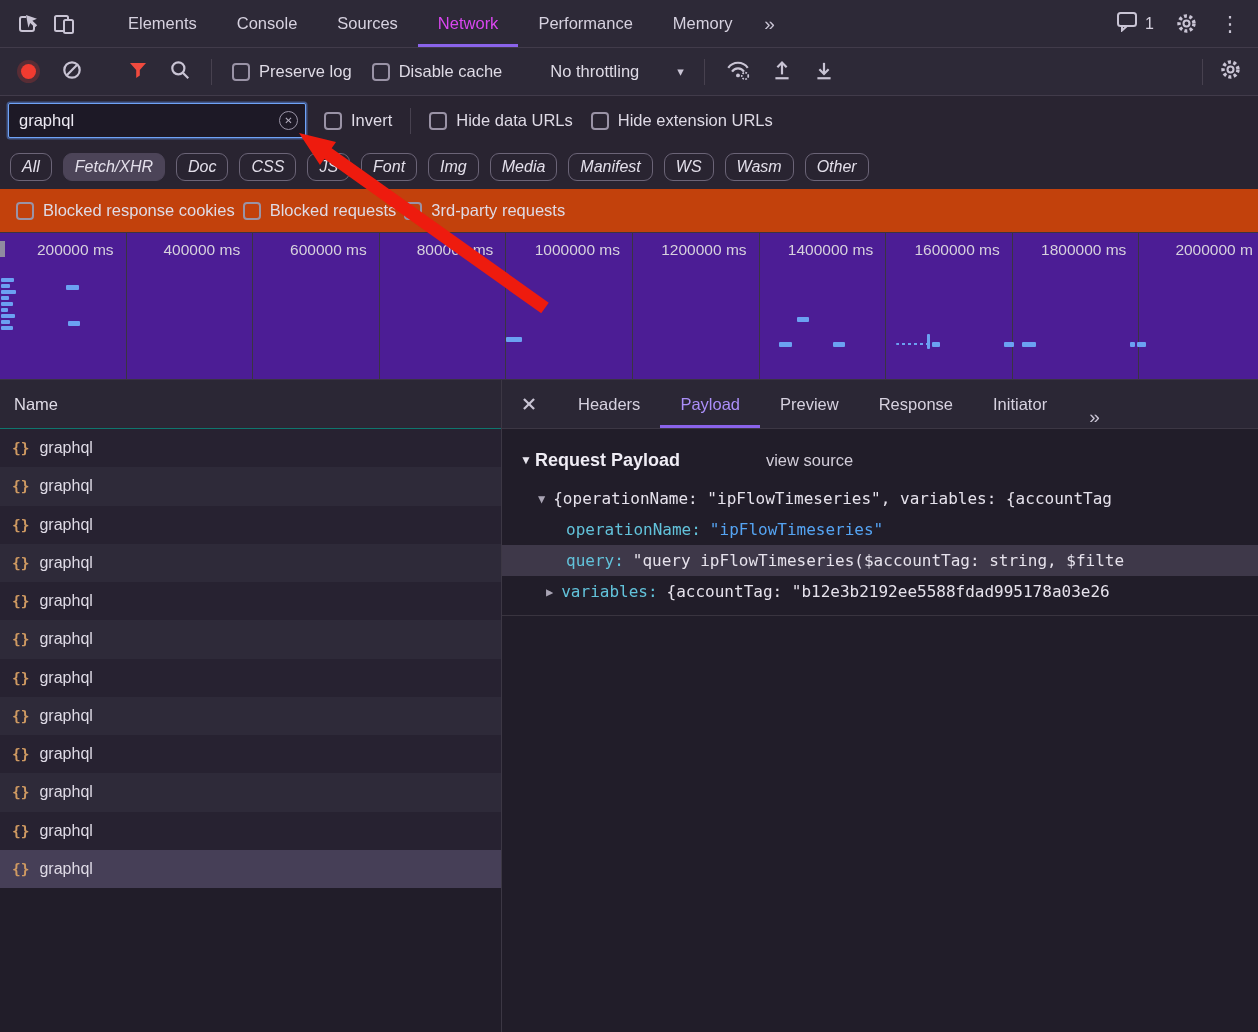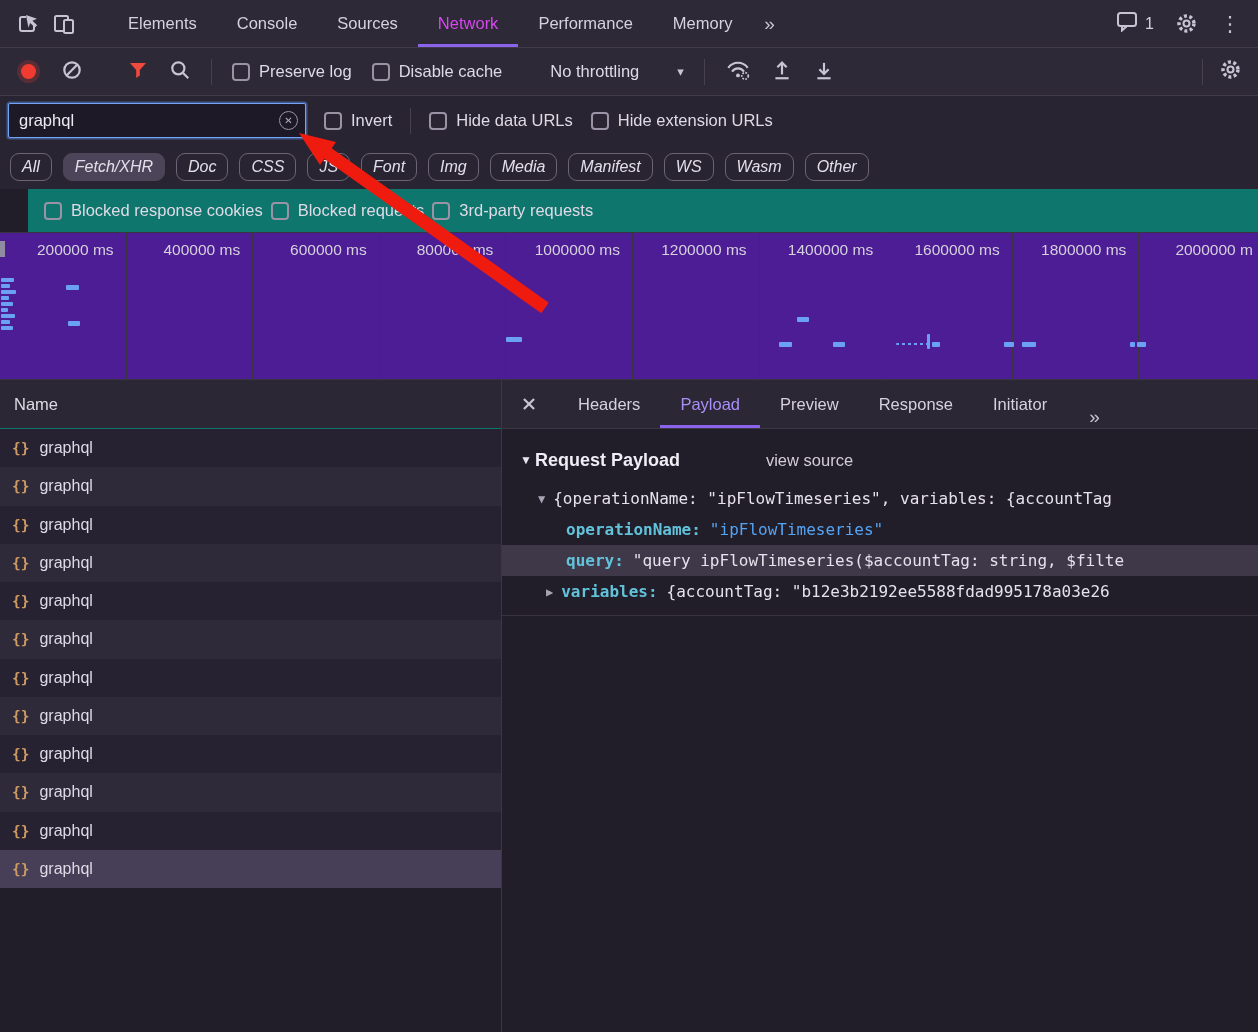--- a/index.html
+++ b/index.html
@@ -31,21 +31,21 @@
   .filter-row{height:49px;background:#292431;display:flex;align-items:center;padding:0 8px;gap:18px;}
   .filter-input-wrap{position:relative;width:298px;height:35px;flex:none;}
   .filter-input{width:100%;height:100%;background:#1d1926;border:1px solid #6fa3f7;border-radius:2px;box-shadow:0 0 0 1.5px rgba(100,150,245,.45);color:#ece9f2;font-size:16.5px;padding:0 34px 0 10px;font-family:inherit;outline:none;}
   .input-clear{position:absolute;right:8px;top:8px;width:19px;height:19px;border:1.5px solid #9a94a6;border-radius:50%;color:#b6b0c0;font-size:10px;display:flex;align-items:center;justify-content:center;}
 
   
   .chips-row{height:44px;background:#292431;display:flex;align-items:center;gap:11px;padding:0 10px;font-style:italic;}
   .chip{padding:4px 11px;border:1px solid #6b6477;border-radius:9px;font-size:16px;color:#e3dfea;}
   .chip.selected{background:#4c4458;border-color:#4c4458;}
 
-  .cboxes-row{height:43px;background:#0f766e;display:flex;align-items:center;gap:8px;padding:0 16px;margin-left:28px;}
+  .cboxes-row{height:43px;background:#c2410c;display:flex;align-items:center;gap:8px;padding:0 16px;}
 
   
   .timeline{position:relative;height:148px;background:#4c1d95;border-top:1px solid #3a3442;border-bottom:1px solid #3a3442;overflow:hidden;}
   .tcols{display:flex;height:100%;}
   .tcol{flex:0 0 126.6px;border-right:1px solid #3a3442;padding:8px 12px 0 0;text-align:right;font-size:15.5px;color:#d6d1dd;}
   .bars{position:absolute;inset:0;}
   .bar{position:absolute;background:#6ba1f2;border-radius:1px;}
   .bar.dashed{background:repeating-linear-gradient(90deg,#6ba1f2 0 3px,transparent 3px 6px);}
   .timeline-handle{position:absolute;left:0;top:8px;width:5px;height:16px;background:#8f8ba0;}
 
@@ -72,21 +72,21 @@
   .payload-header{display:flex;align-items:center;padding-left:18px;height:34px;}
   .tri{font-size:12px;color:#e8e5ee;margin-right:3px;flex:none;}
   .tri.gray{color:#a9a4b4;margin-right:8px;}
   .payload-title{font-size:18px;font-weight:bold;color:#f0edf5;}
   .view-source{margin-left:86px;font-size:16.5px;color:#d2cdd9;}
   .tree-row{height:31px;display:flex;align-items:center;white-space:nowrap;overflow:hidden;font-family:"DejaVu Sans Mono",monospace;font-size:16px;color:#e6e2ec;}
   .tree-row.root{padding-left:36px;margin-top:6px;}
   .tree-row.entry{padding-left:64px;}
   .tree-row.qsel{background:#3e3849;}
   .tree-row.vars{padding-left:44px;}
-  .key{color:#62c2da;margin-right:9px;flex:none;font-weight:bold;}
+  .key{color:#62c2da;margin-right:9px;flex:none;}
   .str{color:#55a4f3;}
   .payload-divider{border-top:1px solid #39343f;margin-top:8px;}
 
   .annotation-arrow{position:absolute;left:0;top:0;z-index:60;pointer-events:none;}
 </style>
 </head>
 <body>
 
 <div class="devtools">
 

